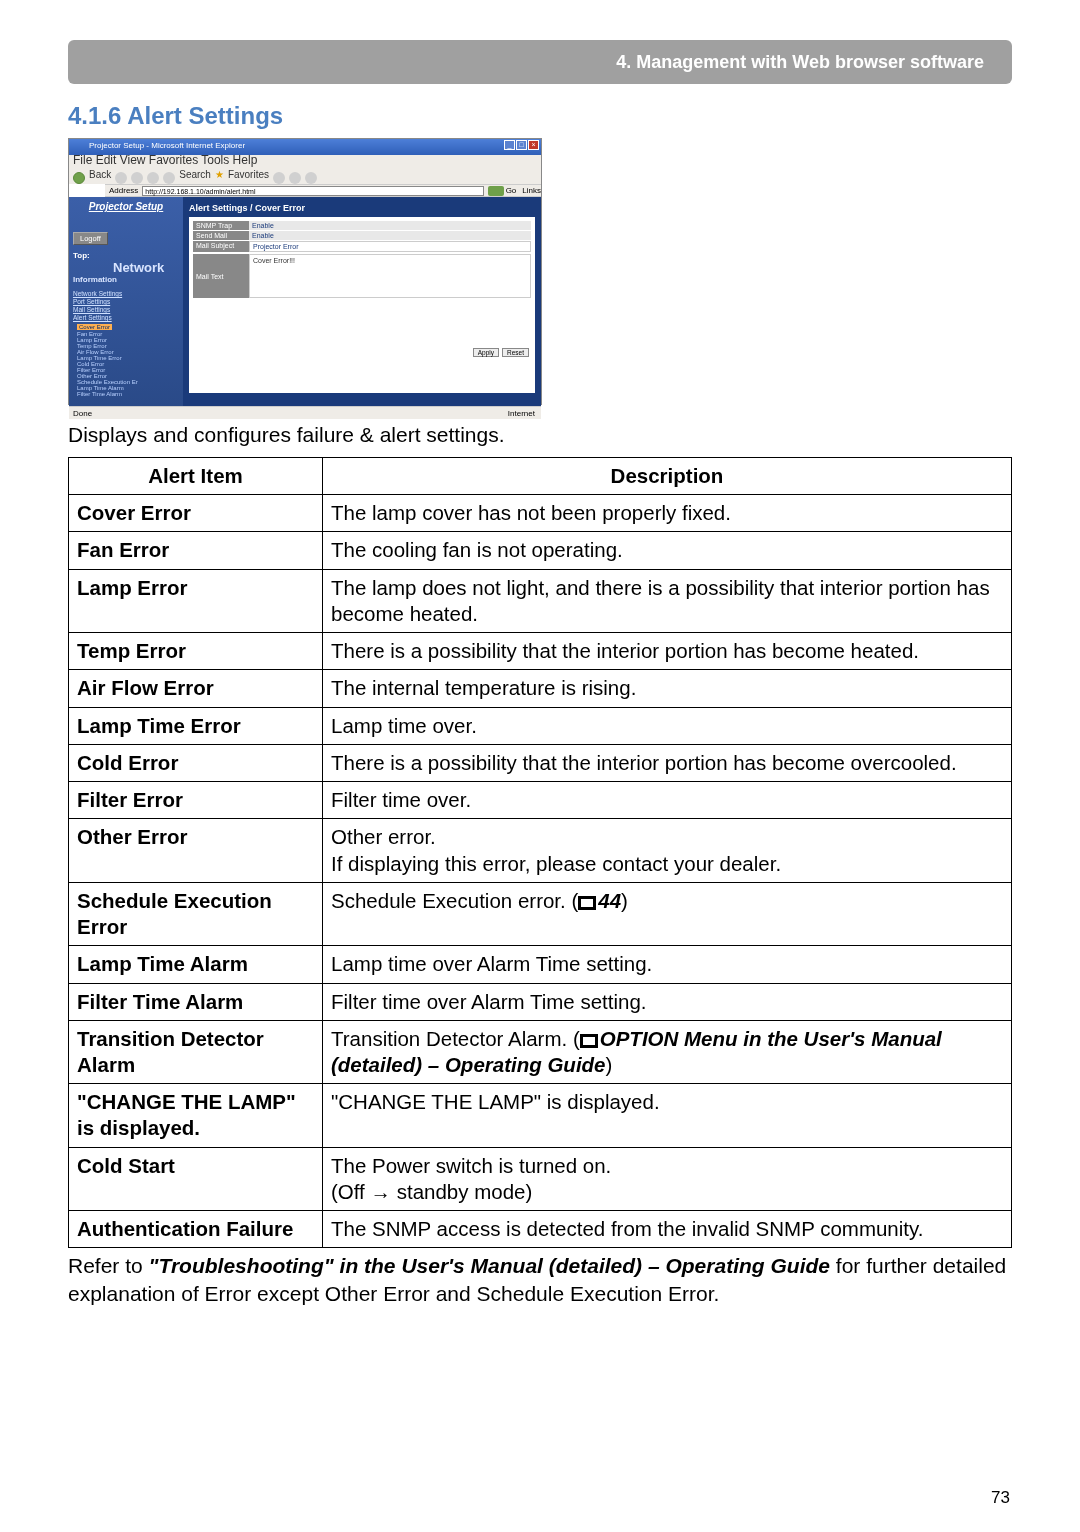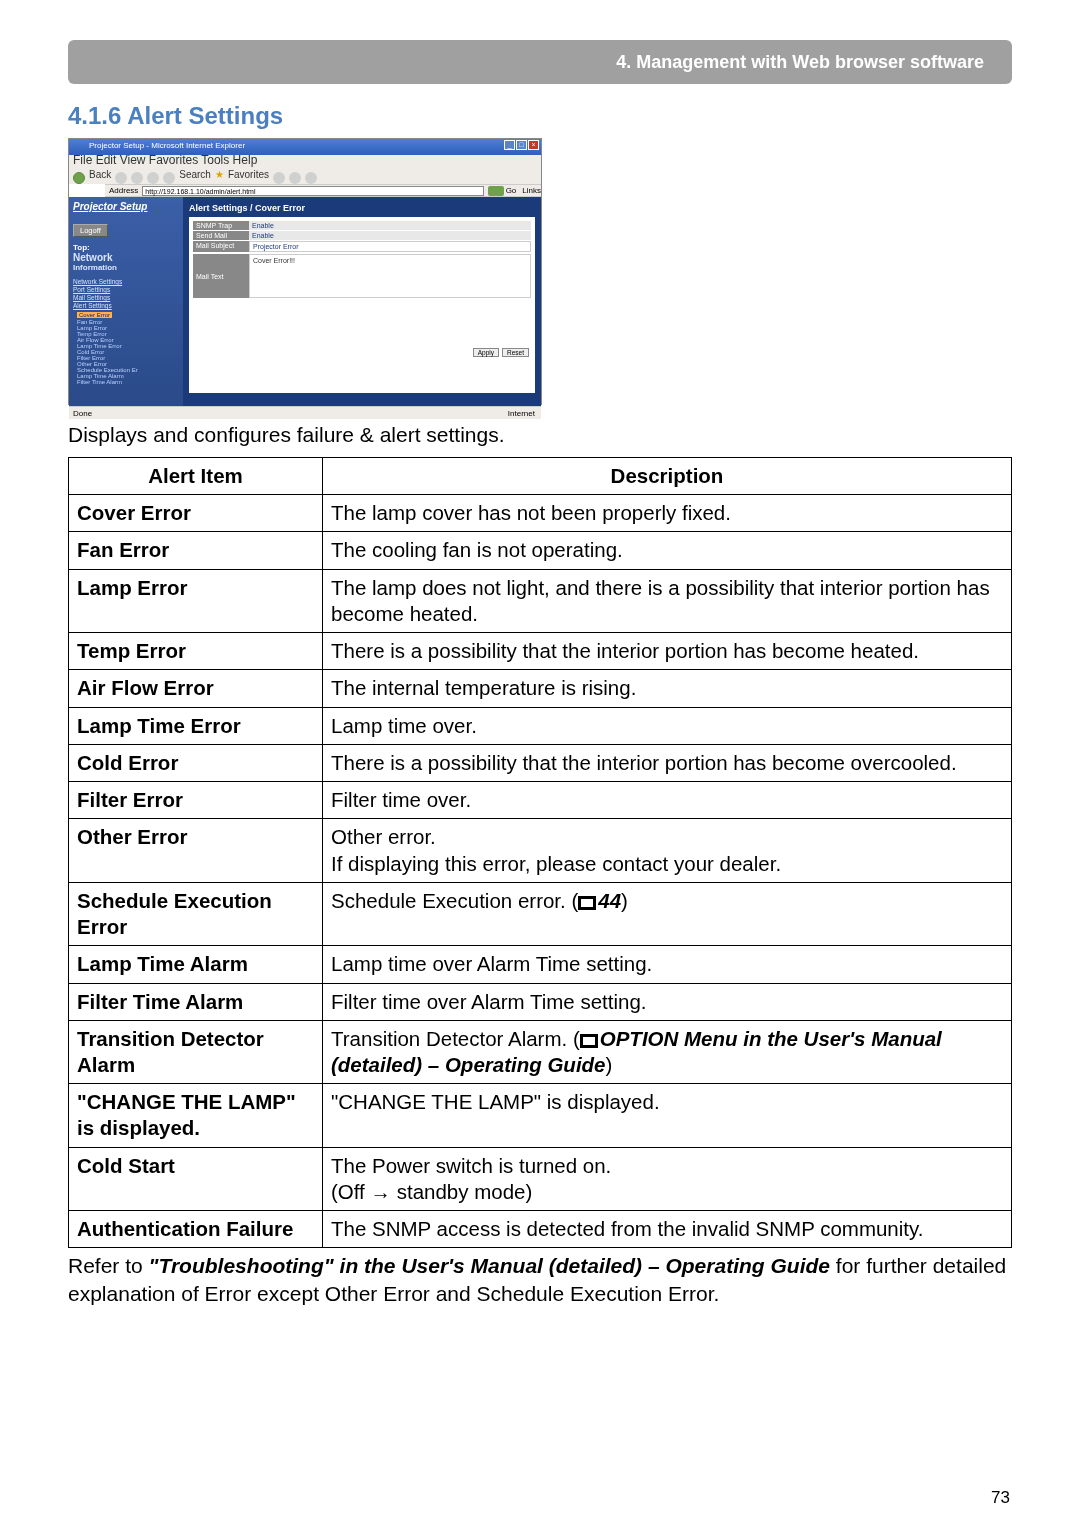--- a/index.html
+++ b/index.html
@@ -76,24 +76,24 @@
   .ss-toolbar .icog { width:12px; height:12px; background:#d0d0d0; border-radius:50%; display:inline-block;}
   .ss-addr {
     height: 13px; font-size: 8px; background:#efece7; border-top:1px solid #ccc; border-bottom:1px solid #ccc; padding-left:4px; line-height:13px; display:flex; align-items:center;margin-left:36px;
   }
   .ss-addr .addr-box { flex:1; background:#fff; border:1px solid #888; height:10px; margin:0 4px 0 4px; font-size:7px; padding-left:2px; line-height:9px;}
   .ss-addr .go { width:16px; height:10px; background:#6fa04a; border-radius:2px; margin-right:2px;}
   .ss-body { display:flex; height: 209px; }
   .ss-sidebar {
     width: 114px; background: linear-gradient(#3b5fa8, #2a4a88); color:#fff; font-size:8px; padding:4px 4px; position:relative;
   }
-  .ss-sidebar .ps { font-weight:bold; font-style:italic; font-size:10px; text-decoration:underline; margin-bottom:12px; }
+  .ss-sidebar .ps { font-weight:bold; font-style:italic; font-size:10px; text-decoration:underline; margin-bottom:20px;text-align:center; }
   .ss-sidebar .logoff { background:#888; color:#fff; padding:1px 6px; font-size:7.5px; border:1px outset #aaa; display:inline-block; margin-bottom:6px;}
   .ss-sidebar .top { color:#fff; font-weight:bold; font-size:8px;}
-  .ss-sidebar .net { color:#d8e4ff; font-weight:bold; font-size:10px;}
+  .ss-sidebar .net { color:#d8e4ff; font-weight:bold; font-size:13px;margin-left:40px;}
   .ss-sidebar .info { color:#d8e4ff; font-weight:bold; font-size:8px; margin-bottom:6px;}
   .ss-sidebar .link { font-size:6.5px; color:#cfe0ff; margin:1px 0; text-decoration:underline; white-space:nowrap;}
   .ss-sidebar .sub { font-size:6px; color:#b8d0ff; margin-left:4px;}
   .ss-main { flex:1; background:#1a3a7a; position:relative; }
   .ss-main .panel-title { color:#fff; font-weight:bold; font-size:9px; padding:6px 6px 4px 6px;}
   .ss-main .inner { background:#fff; margin:0 6px 6px 6px; height: 176px; position:relative; padding:4px;}
   .ss-main .row { display:flex; font-size:7px; margin-bottom:1px;}
   .ss-main .row .lab { width:56px; background:#888; color:#fff; padding:1px 3px;}
   .ss-main .row .val { flex:1; background:#e8e8e8; color:#1a3a7a; padding:1px 3px;}
   .ss-main .row .val.white { background:#fff; border:1px solid #ccc;}

